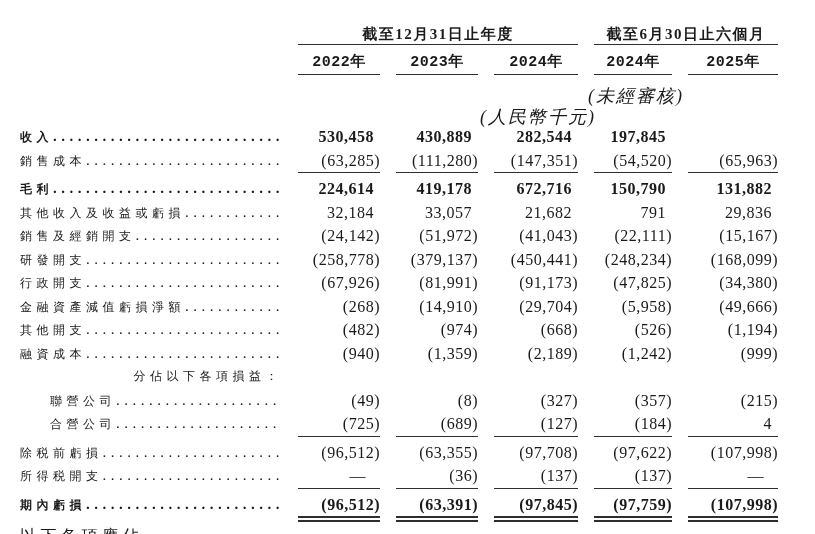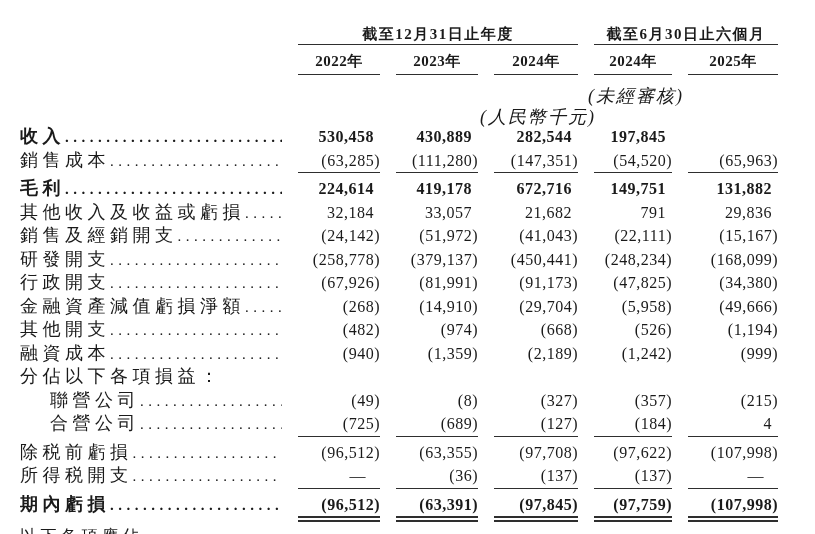--- a/index.html
+++ b/index.html
@@ -21,21 +21,21 @@
   .hg {
     border-bottom:1.5px solid #2e2e2e; text-align:center;
     font-weight:bold; font-size:15px; letter-spacing:1.5px; line-height:17px;
     white-space:nowrap;
   }
   .c2s3 { grid-column:2 / span 3; }
   .c5s2 { grid-column:5 / span 2; }
   .c2 { grid-column:2; } .c3 { grid-column:3; } .c4 { grid-column:4; }
   .c5 { grid-column:5; } .c6 { grid-column:6; }
 
-  .h2 { height:30px; }
+  .h2 { height:30px;font-family:Liberation Mono, monospace; }
   .yc {
     border-bottom:1.5px solid #2e2e2e; font-weight:bold; font-size:15px;
     display:flex; align-items:flex-end; justify-content:center;
     padding-bottom:3px; letter-spacing:0.5px;
   }
 
   .h3 { height:27px; }
   .h4 { height:23px; }
   .note {
     font-style:italic; font-size:18px; letter-spacing:2px;
@@ -44,21 +44,21 @@
   .nud { padding-top:9px; margin:0 -6px; }
   .ncur { padding-top:3px; margin:0 -14px; }
 
   
   #tbody .row { height:23.5px; }
   #tbody .row.ruled-d { height:28px; }
   #tbody .row.ruled-s + .row, #tbody .row.ruled-d + .row { margin-top:5px; }
 
   .lbl {
     display:flex; align-items:baseline; overflow:hidden;
-    font-size:18px; letter-spacing:4.5px; line-height:23.5px; white-space:nowrap;
+    font-size:12px; letter-spacing:4.5px; line-height:23.5px; white-space:nowrap;justify-content:flex-end;
   }
   .lbl .txt { flex:0 0 auto; }
   .lbl.ind { padding-left:30px; }
   .dots { flex:1 1 auto; overflow:hidden; white-space:nowrap; }
   .dots::after {
     content:"........................................................................................................";
     font-size:15px; letter-spacing:4.5px; color:#1a1a1a;
   }
 
   .val {
@@ -130,21 +130,21 @@
           <div class="val rs">(65,963)</div>
         </div>
         <div class="row">
           <div class="lbl b">
             <span class="txt">毛利</span>
             <span class="dots"></span>
           </div>
           <div class="val b pos">224,614</div>
           <div class="val b pos">419,178</div>
           <div class="val b pos">672,716</div>
-          <div class="val b pos">149,751</div>
+          <div class="val b pos">150,790</div>
           <div class="val b pos">131,882</div>
         </div>
         <div class="row">
           <div class="lbl">
             <span class="txt">其他收入及收益或虧損</span>
             <span class="dots"></span>
           </div>
           <div class="val pos">32,184</div>
           <div class="val pos">33,057</div>
           <div class="val pos">21,682</div>

